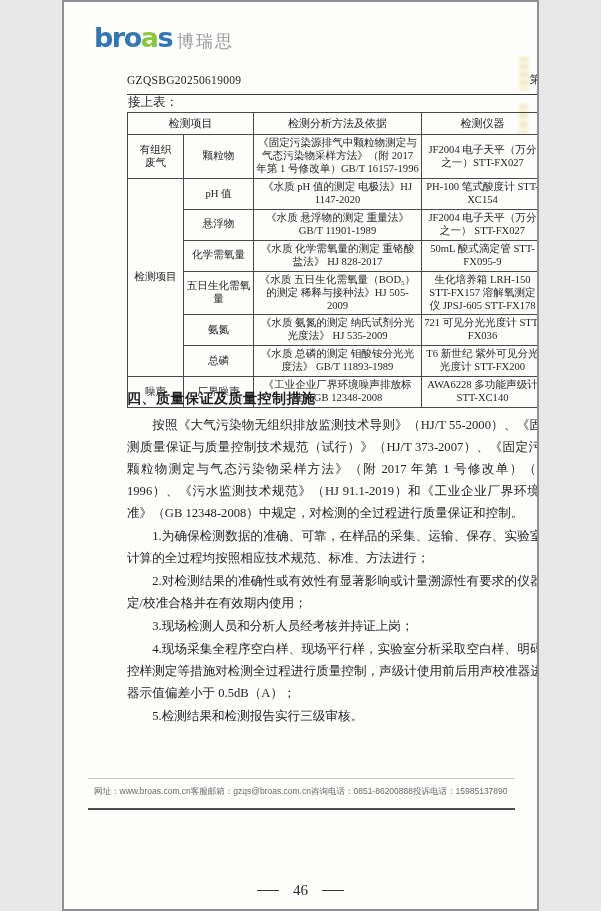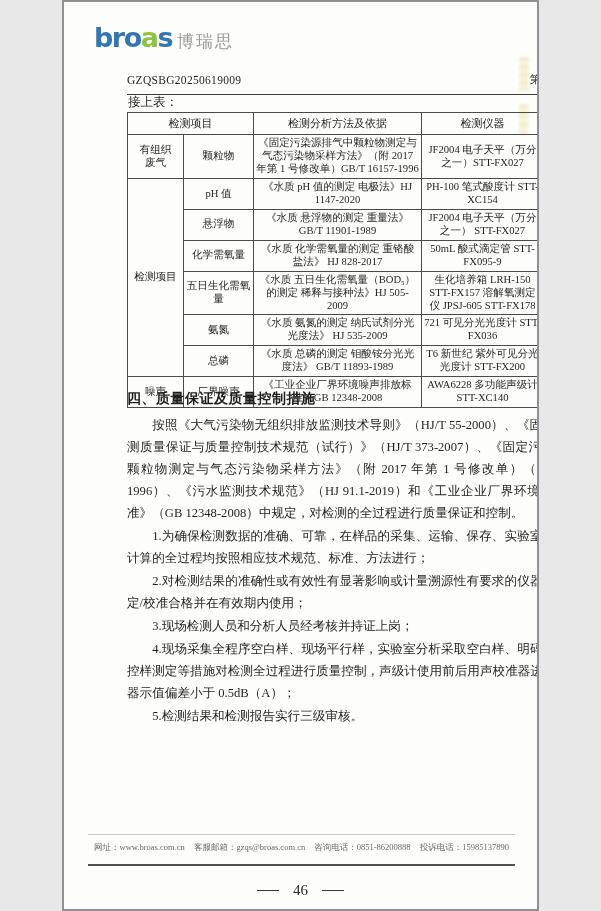--- a/index.html
+++ b/index.html
@@ -50,27 +50,27 @@
   
   .section-title{
     position:absolute;top:388px;left:63px;
     font-size:14px;font-weight:bold;font-family:"DejaVu Sans","Liberation Sans",sans-serif;
     letter-spacing:.5px;
   }
   .paras{position:absolute;top:412px;left:63px;width:479px;font-size:12.6px;}
   .paras p{margin:0 0 1px 0;text-indent:2em;line-height:22px;text-align:justify;}
   
   .footer{
-    position:absolute;left:24px;right:22px;top:832px;
+    position:absolute;left:24px;right:22px;top:776px;
     border-top:1px solid #c9c9c9;
     border-bottom:2.5px solid #4f4f4f;
     padding:7px 6px 10px 6px;
-    display:flex;justify-content:space-between;
+    display:flex;justify-content:flex-start;
     font-size:8.5px;color:#6a6a6a;
-    font-family:Liberation Serif, serif;
+    font-family:Liberation Sans, sans-serif;
   }
   .page-num{
     position:absolute;left:0;right:0;top:880px;
     display:flex;align-items:center;justify-content:center;gap:14px;
     font-size:15px;color:#2a2a2a;
   }
   .page-num .dash{display:inline-block;width:22px;height:1.6px;background:#3a3a3a;}
   
   .artifact{position:absolute;filter:blur(1.5px);opacity:.55;}
   .a1{top:55px;right:8px;width:10px;height:34px;background:repeating-linear-gradient(#e9dc9e 0 4px,#f6f0cf 4px 8px);}

